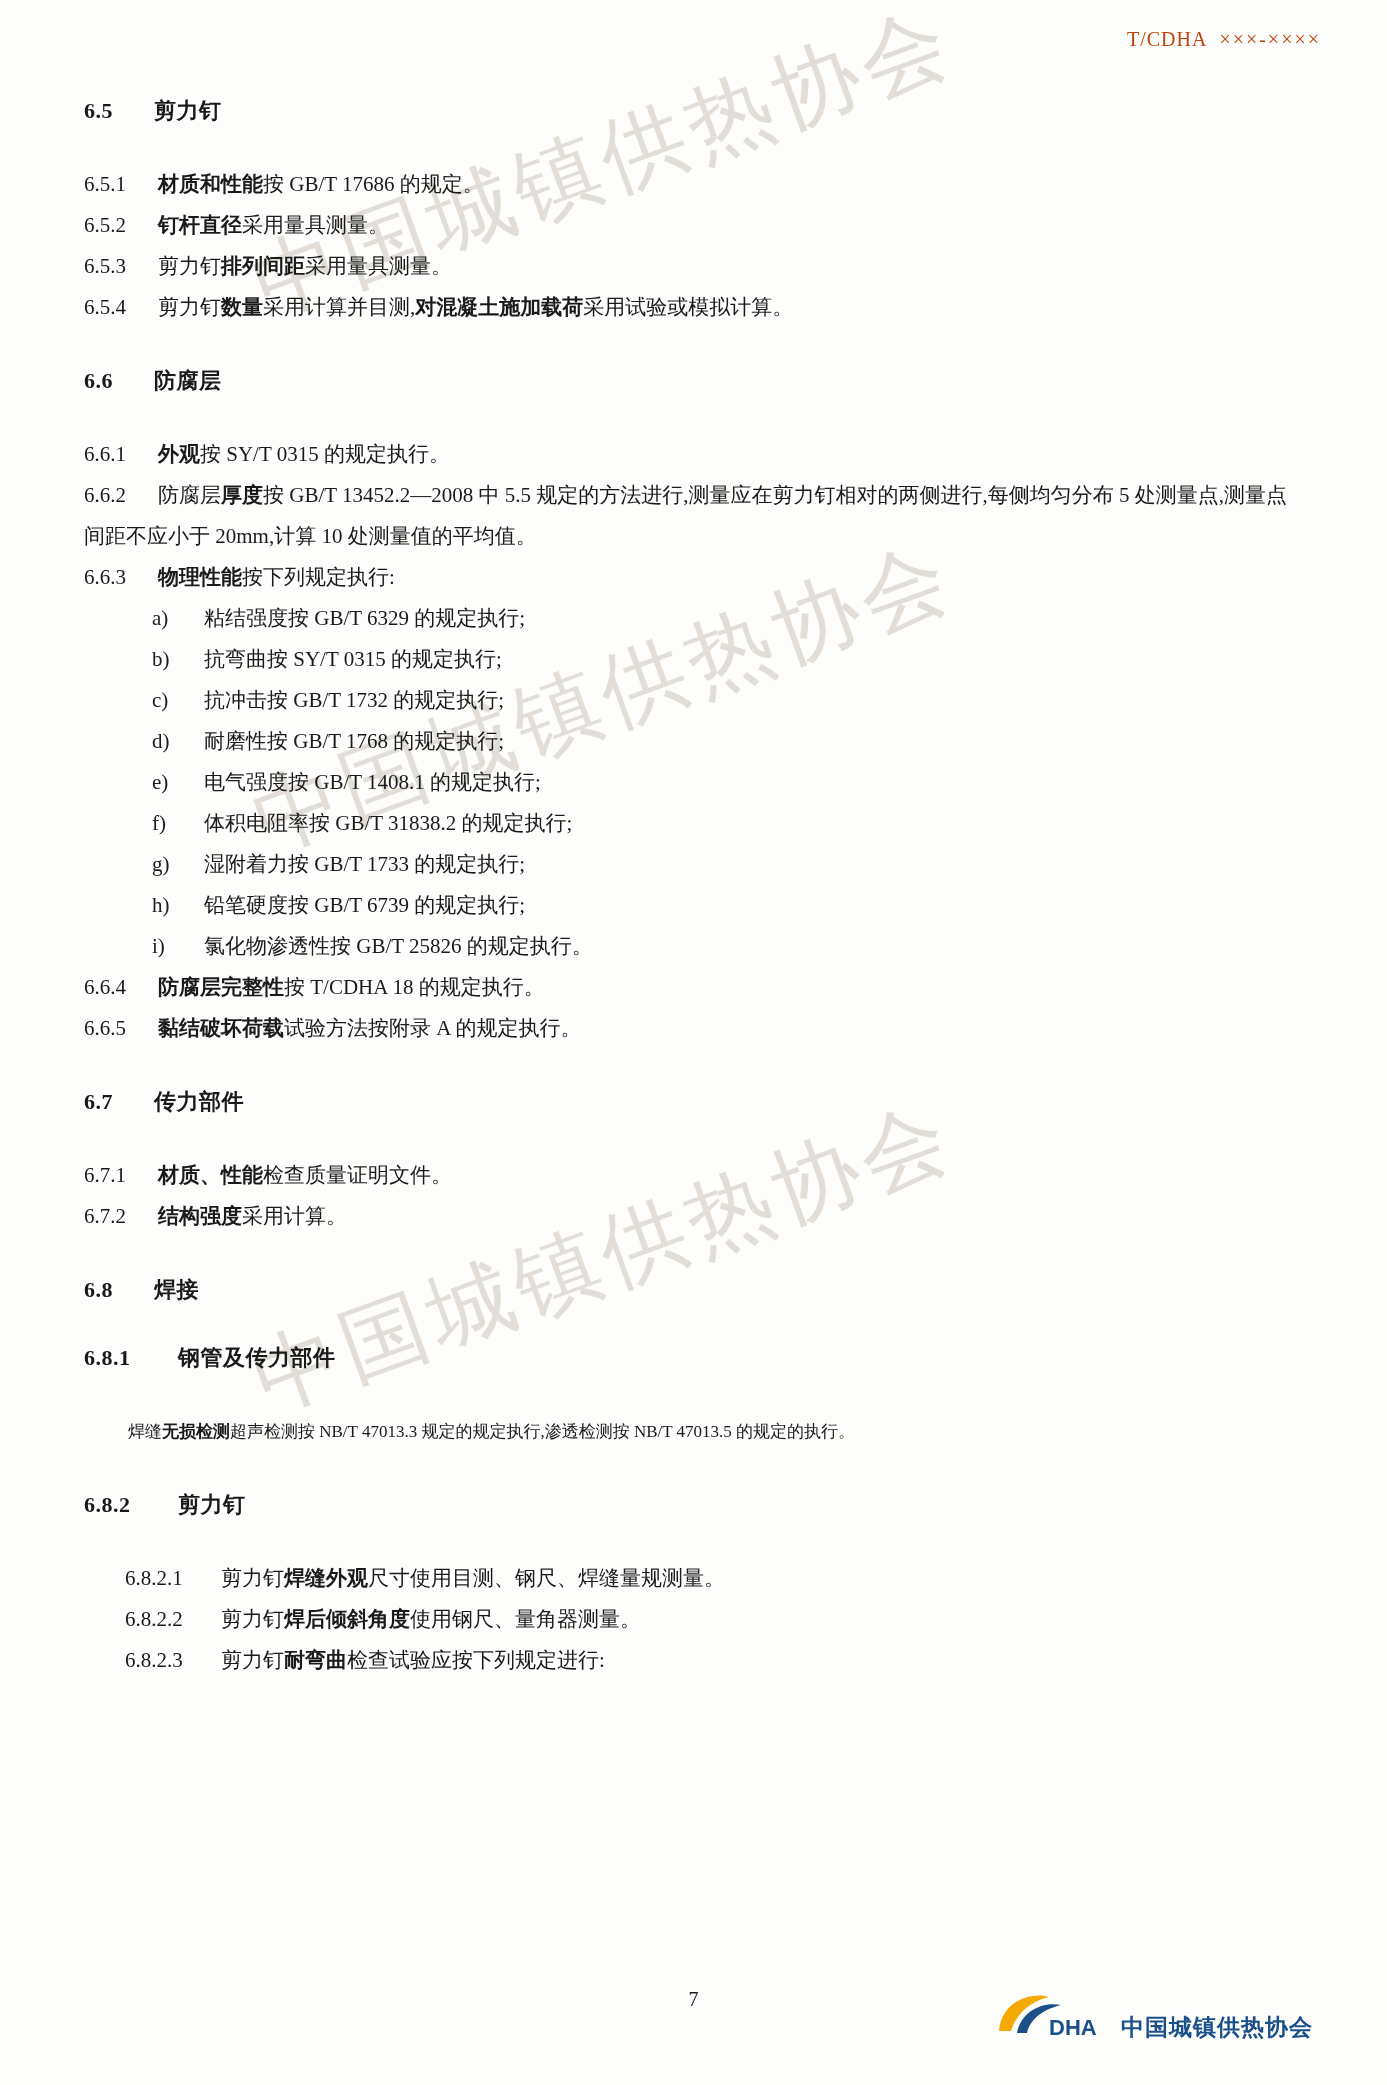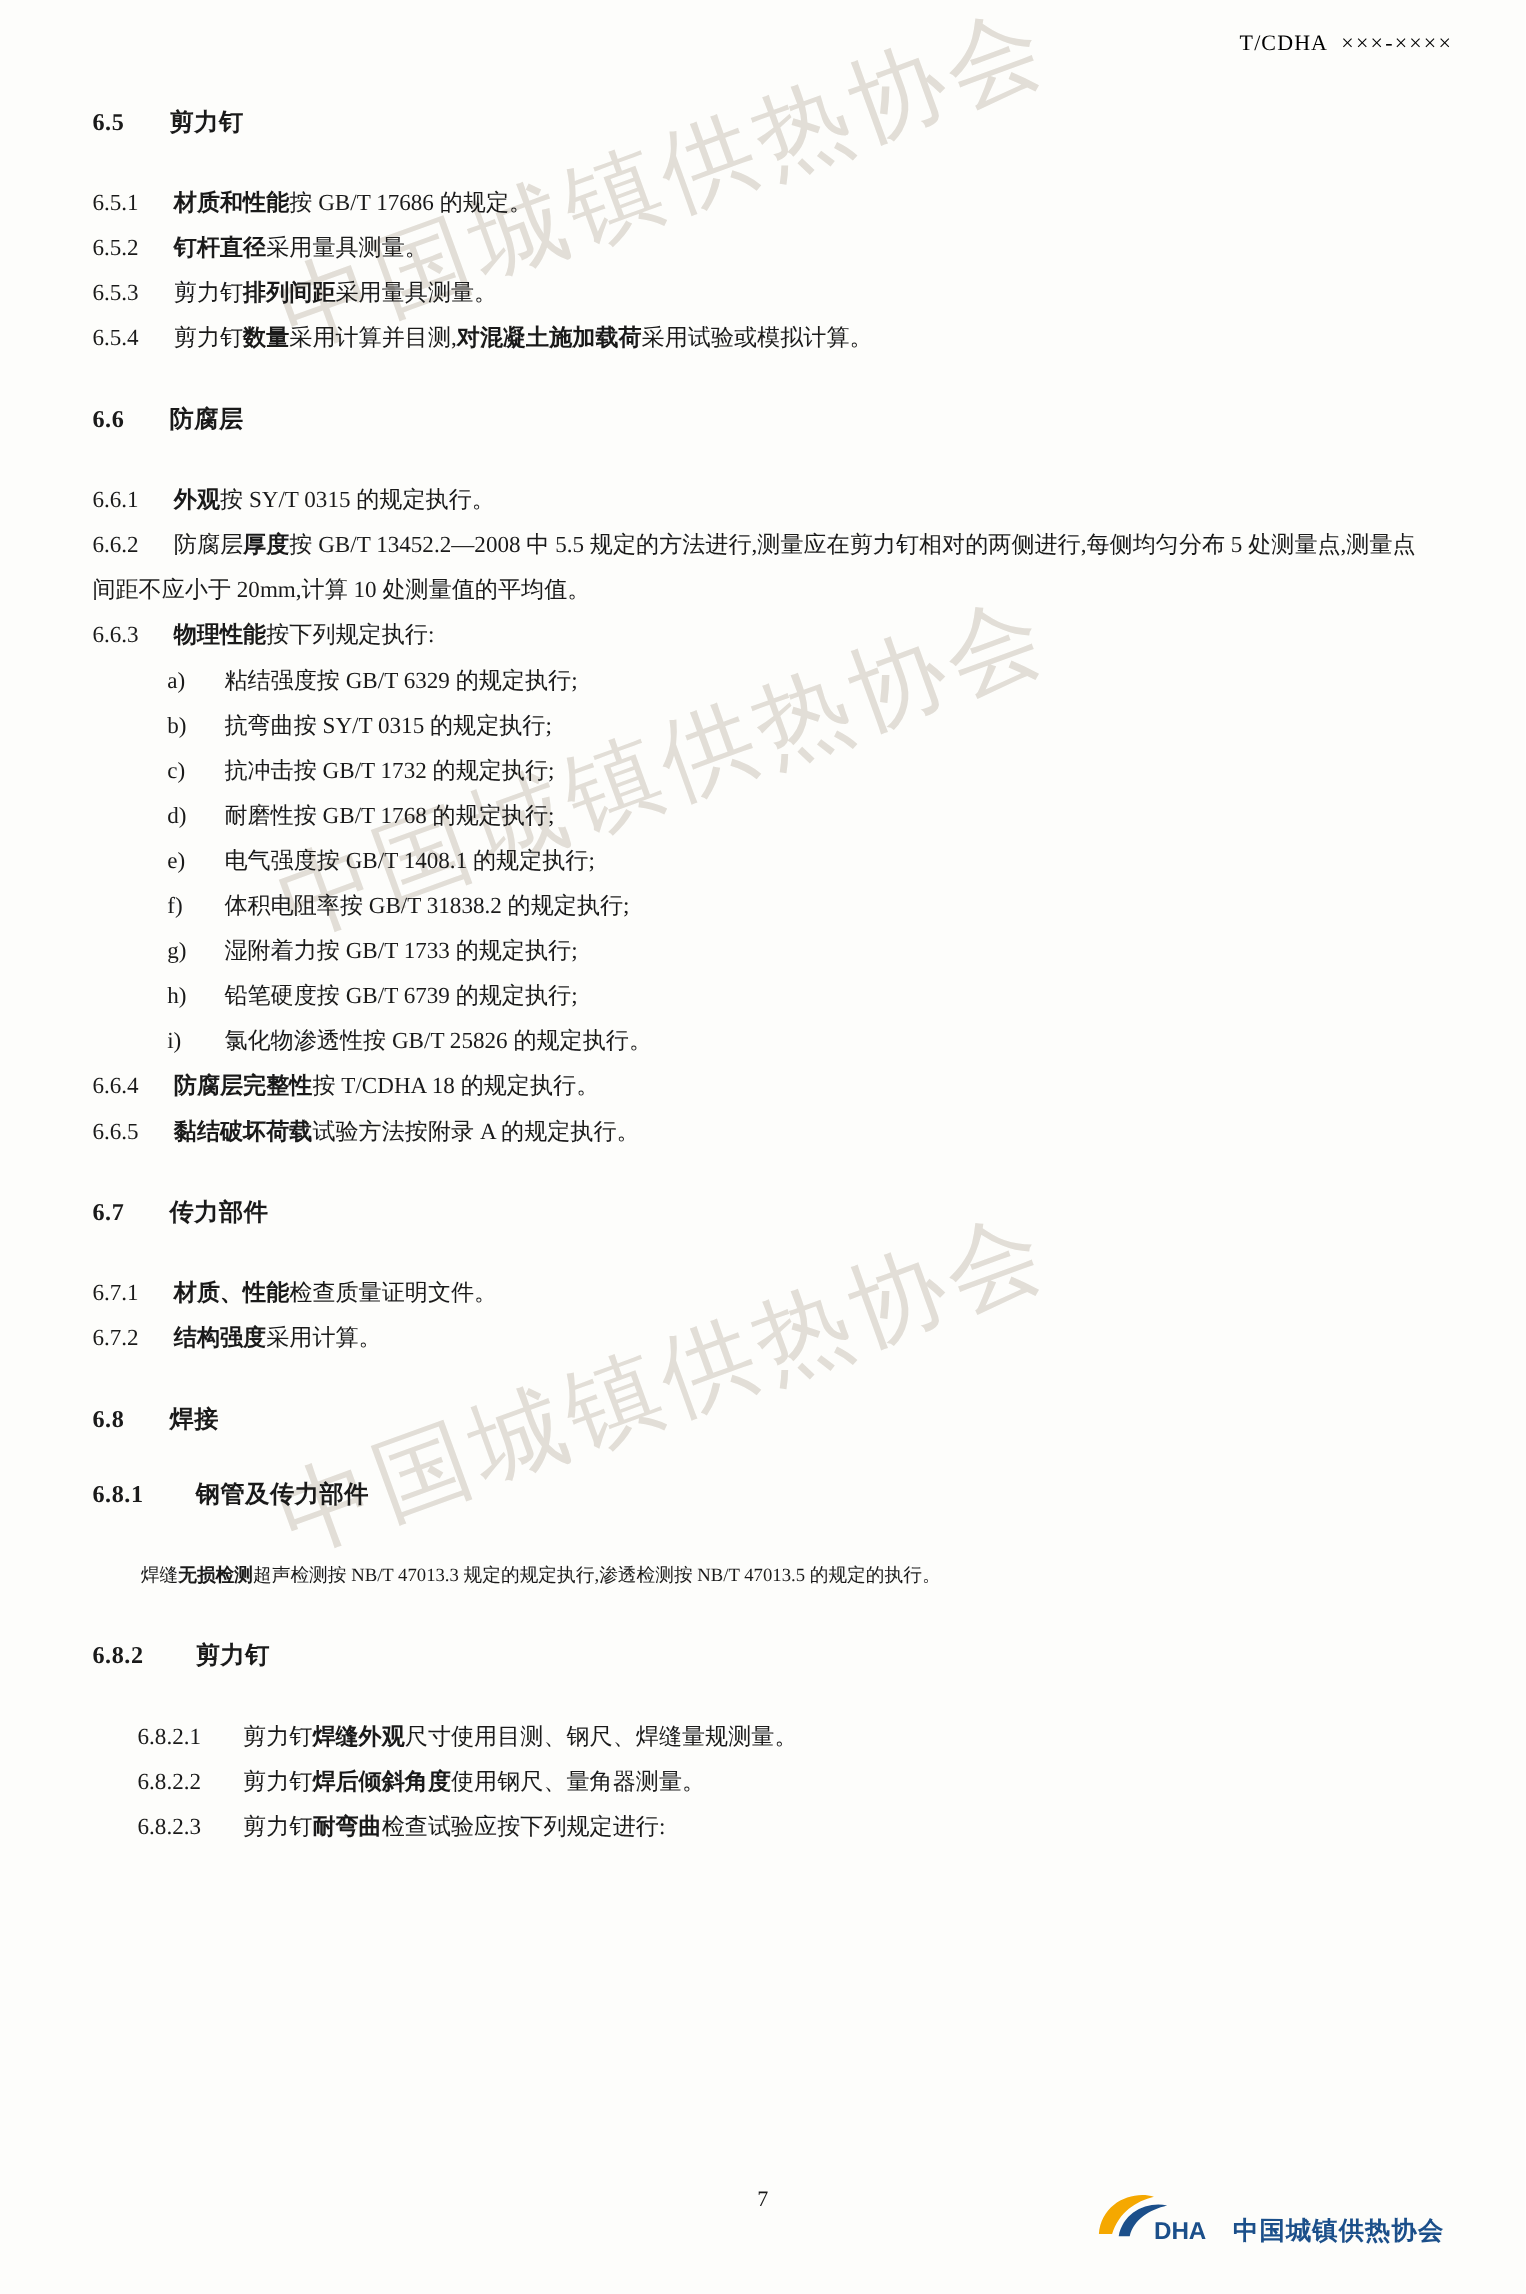--- a/index.html
+++ b/index.html
@@ -39,21 +39,21 @@
   .wm-2 { left: 235px; top: 640px; }
   .wm-3 { left: 235px; top: 1200px; }
 
   
   .header {
     position: absolute;
     top: 28px;
     right: 66px;
     font-size: 20px;
     letter-spacing: 1px;
-    color: #000000;
+    color: #c2410c;
     z-index: 2;
   }
   .header .code-sub {
     letter-spacing: 2px;
     margin-left: 12px;
   }
 
   
   .content {
     position: absolute;

